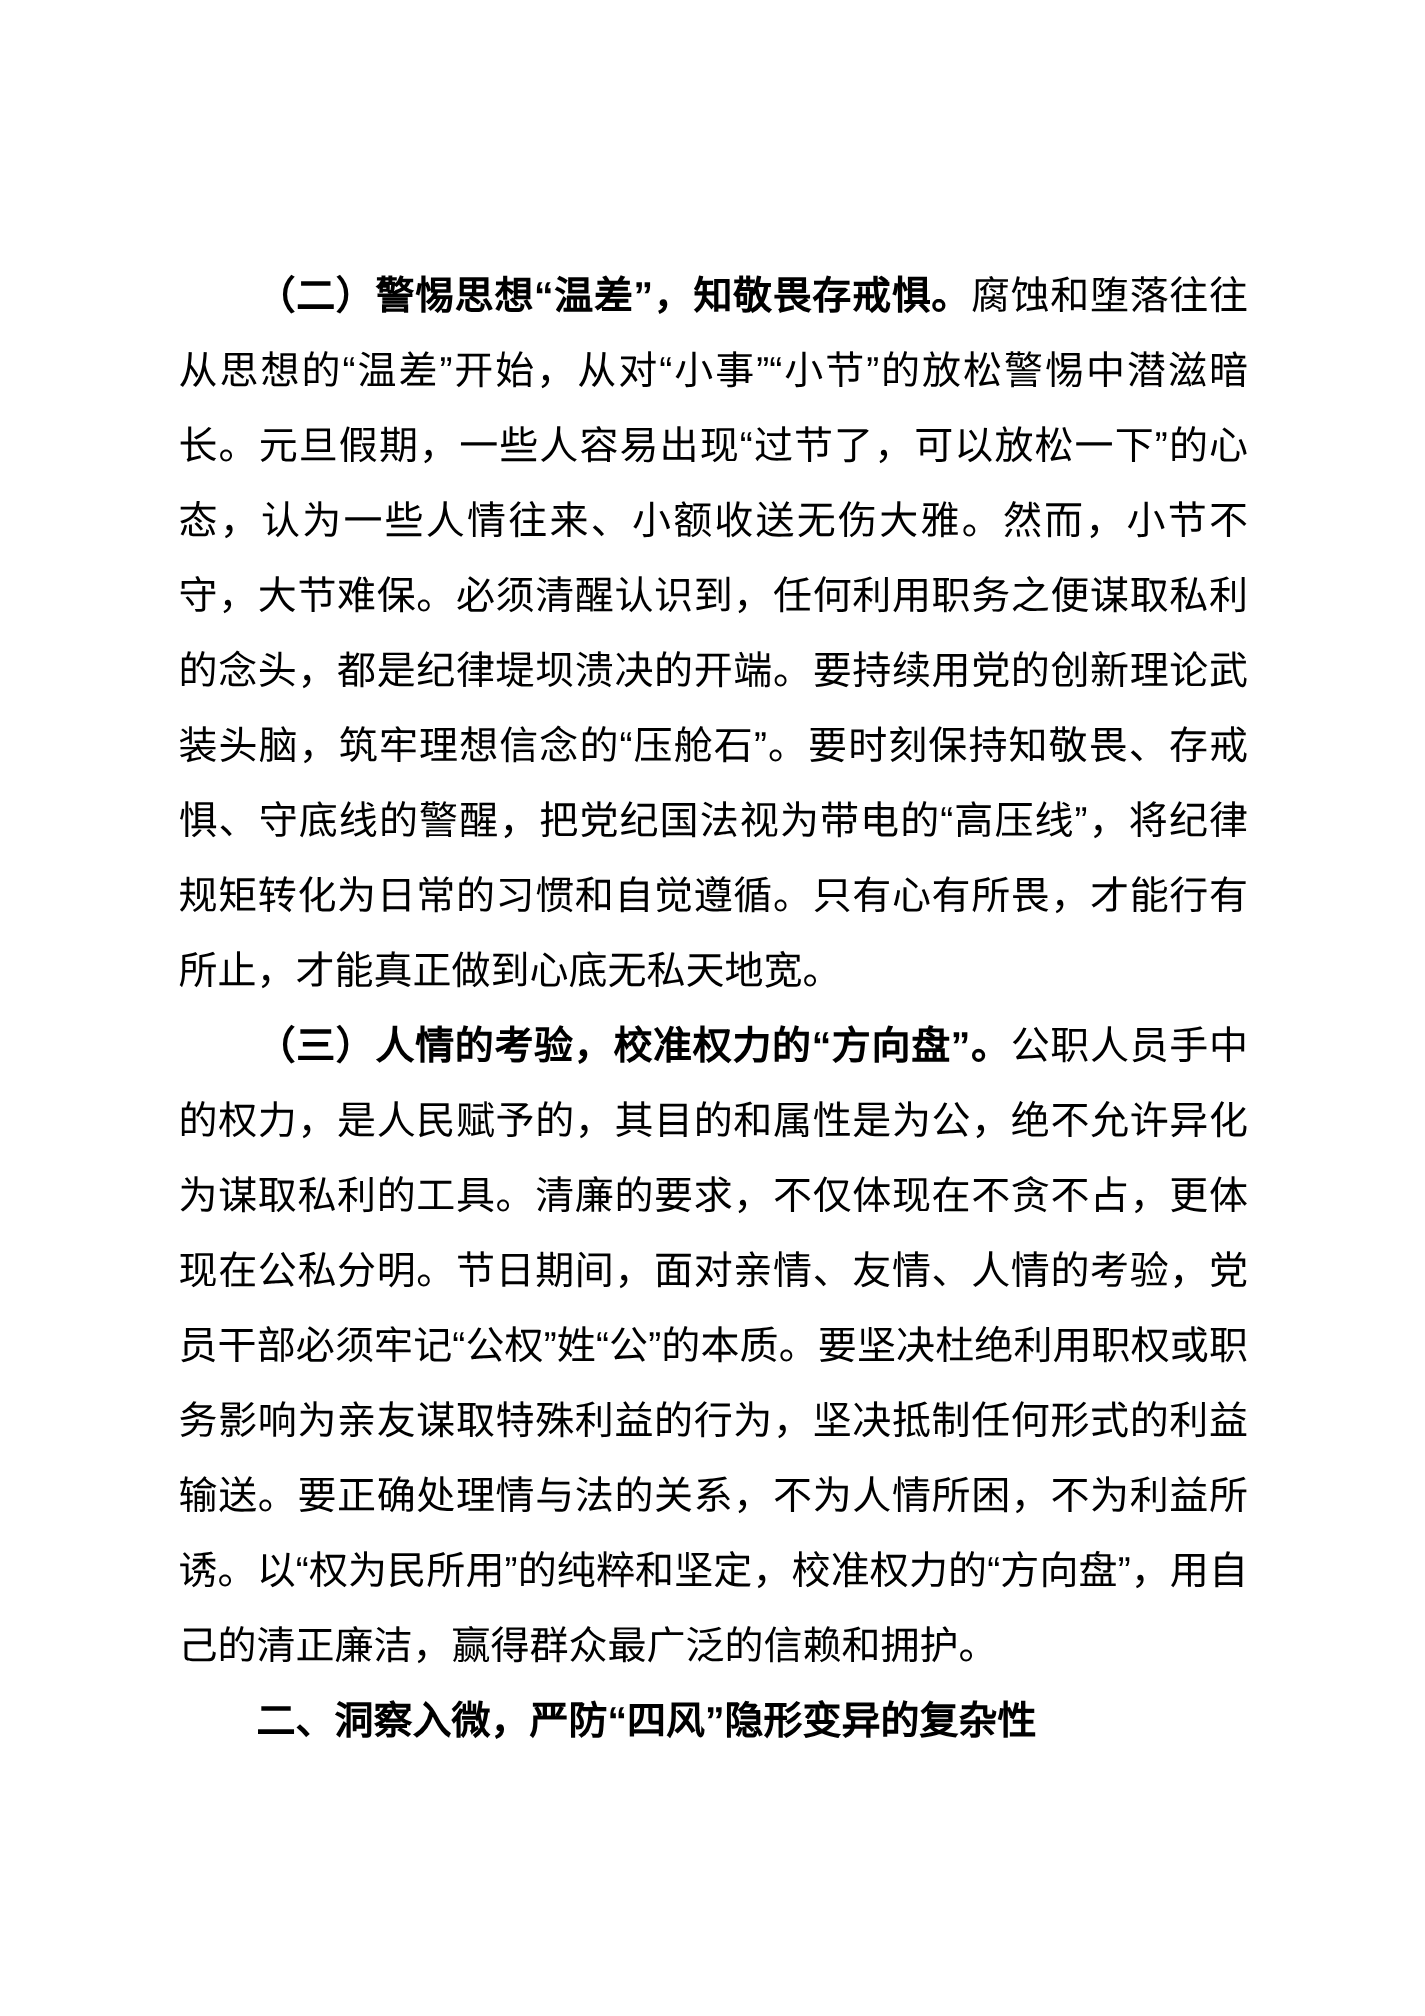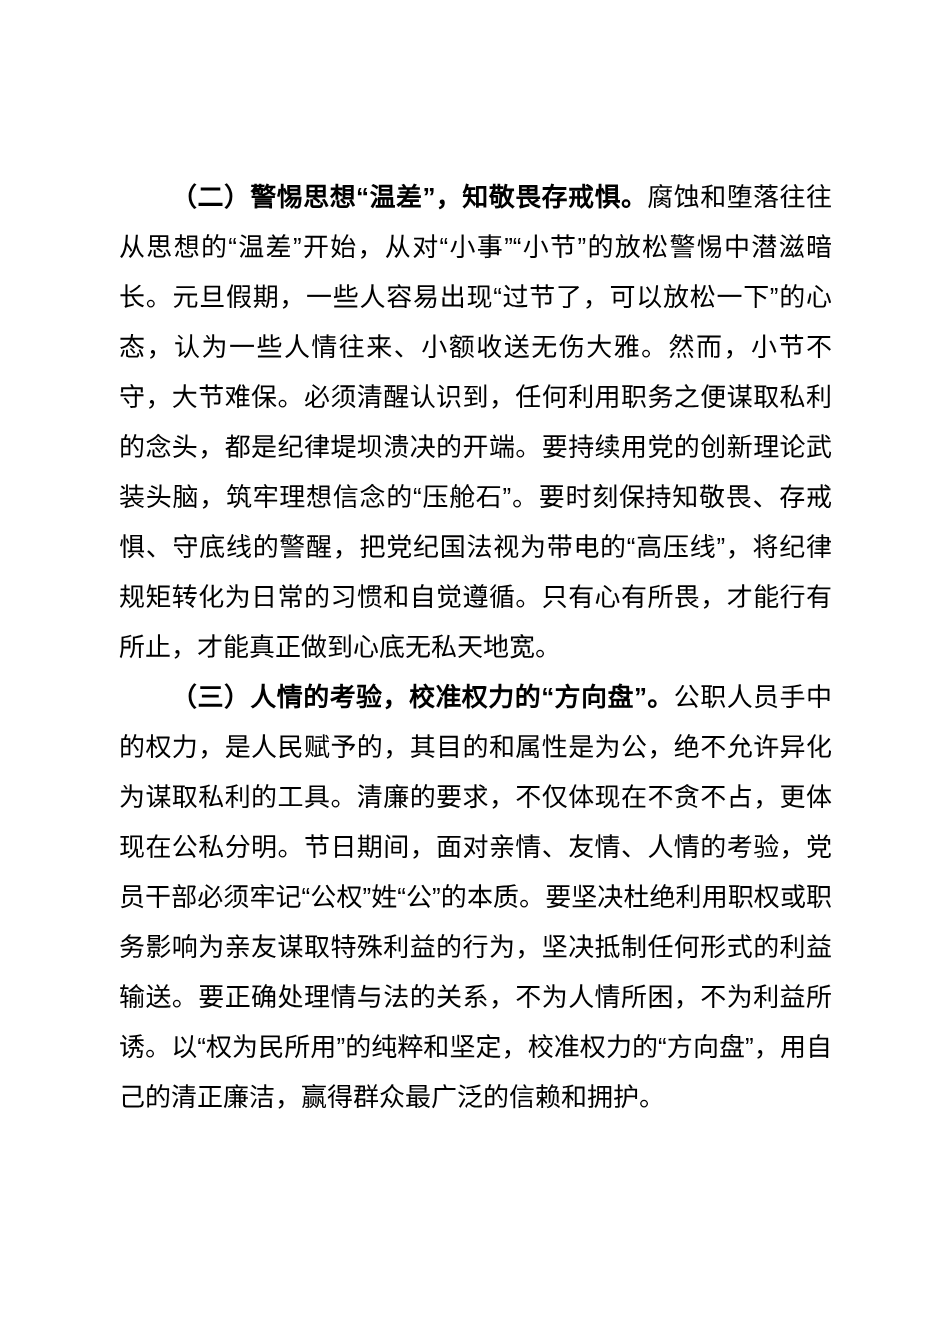--- a/index.html
+++ b/index.html
@@ -45,15 +45,16 @@
 </head>
 <body>
 
 <div class="page">
   <div class="content">
 
     <p class="para"><span class="para-lead">（二）警惕思想“温差”，知敬畏存戒惧。</span><span>腐蚀和堕落往往从思想的“温差”开始，从对“小事”“小节”的放松警惕中潜滋暗长。元旦假期，一些人容易出现“过节了，可以放松一下”的心态，认为一些人情往来、小额收送无伤大雅。然而，小节不守，大节难保。必须清醒认识到，任何利用职务之便谋取私利的念头，都是纪律堤坝溃决的开端。要持续用党的创新理论武装头脑，筑牢理想信念的“压舱石”。要时刻保持知敬畏、存戒惧、守底线的警醒，把党纪国法视为带电的“高压线”，将纪律规矩转化为日常的习惯和自觉遵循。只有心有所畏，才能行有所止，才能真正做到心底无私天地宽。</span></p>
 
     <p class="para"><span class="para-lead">（三）人情的考验，校准权力的“方向盘”。</span><span>公职人员手中的权力，是人民赋予的，其目的和属性是为公，绝不允许异化为谋取私利的工具。清廉的要求，不仅体现在不贪不占，更体现在公私分明。节日期间，面对亲情、友情、人情的考验，党员干部必须牢记“公权”姓“公”的本质。要坚决杜绝利用职权或职务影响为亲友谋取特殊利益的行为，坚决抵制任何形式的利益输送。要正确处理情与法的关系，不为人情所困，不为利益所诱。以“权为民所用”的纯粹和坚定，校准权力的“方向盘”，用自己的清正廉洁，赢得群众最广泛的信赖和拥护。</span></p>
 
+    <p class="section-heading">二、洞察入微，严防“四风”隐形变异的复杂性</p>
 
   </div>
 </div>
 
 </body></html>

